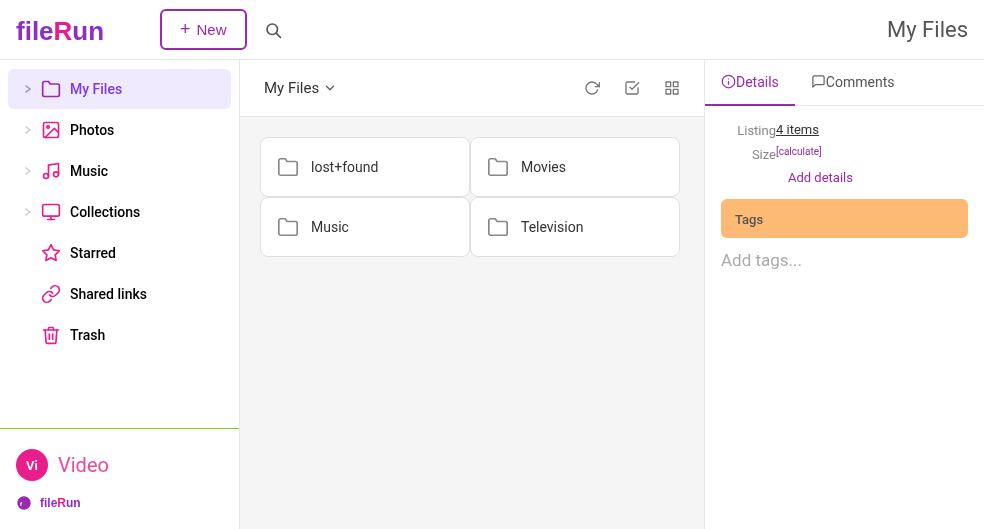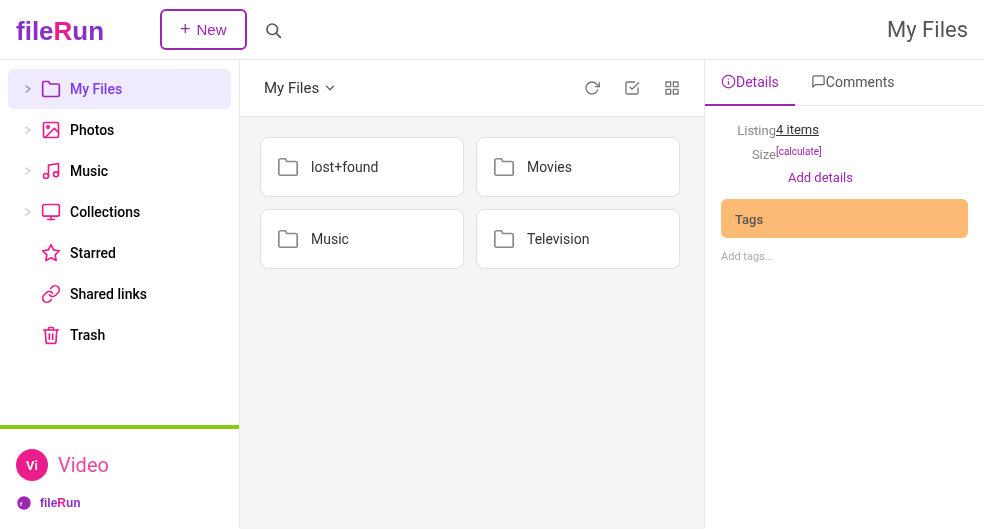--- a/index.html
+++ b/index.html
@@ -14,60 +14,60 @@
     .sidebar { width: 240px; border-right: 1px solid #e8e8e8; display: flex; flex-direction: column; flex-shrink: 0; }
     .sidebar-nav { flex: 1; padding: 8px 0; overflow-y: auto; }
     .sidebar-item { display: flex; align-items: center; padding: 9px 12px; cursor: pointer; border-radius: 6px; margin: 1px 8px; position: relative; }
     .sidebar-item.active { background: #f0eaff; }
     .sidebar-item .chevron { width: 16px; height: 16px; display: flex; align-items: center; justify-content: center; margin-right: 4px; color: #999; font-size: 10px; flex-shrink: 0; }
     .sidebar-item .item-icon { width: 22px; height: 22px; margin-right: 8px; display: flex; align-items: center; justify-content: center; flex-shrink: 0; }
     .sidebar-item .item-label { font-size: 14px; font-weight: 500; flex: 1; }
     .sidebar-item.active .item-label { color: #7c3aed; }
     .sidebar-item .more-icon { opacity: 0; font-size: 16px; color: #999; }
 
-    .sidebar-bottom { padding: 12px; border-top: 4px solid #84cc16; }
+    .sidebar-bottom { padding: 12px; border-top: 1px solid #84cc16; }
     .user-row { display: flex; align-items: center; gap: 10px; padding: 8px 4px; }
     .avatar { width: 32px; height: 32px; border-radius: 50%; background: #e91e8c; display: flex; align-items: center; justify-content: center; color: #fff; font-size: 13px; font-weight: 600; flex-shrink: 0; }
     .user-name { font-size: 20px; color: #ec4899; }
     .brand-row { display: flex; align-items: center; gap: 8px; padding: 4px 4px; }
 
     
     .logo { display: flex; align-items: center; margin-right: 24px; }
 
     
     .new-button { display: flex; align-items: center; gap: 6px; padding: 8px 18px; border: 2px solid #9c27b0; border-radius: 6px; cursor: pointer; color: #9c27b0; font-size: 15px; font-weight: 500; background: #fff; }
     .search-icon-btn { width: 36px; height: 36px; display: flex; align-items: center; justify-content: center; cursor: pointer; color: #666; border-radius: 50%; }
 
     
     .main-content { flex: 1; display: flex; flex-direction: column; overflow: hidden; }
     .main-header { display: flex; align-items: center; padding: 12px 16px; border-bottom: 1px solid #e8e8e8; gap: 8px; }
     .breadcrumb-btn { display: flex; align-items: center; gap: 4px; font-size: 15px; color: #333; cursor: pointer; padding: 4px 8px; border-radius: 4px; }
     .main-toolbar { margin-left: auto; display: flex; gap: 8px; align-items: center; }
     .toolbar-btn { width: 32px; height: 32px; display: flex; align-items: center; justify-content: center; cursor: pointer; color: #666; border-radius: 4px; }
 
     .files-area { flex: 1; padding: 20px; overflow-y: auto; background: #f5f5f5; }
-    .files-grid { display: grid; grid-template-columns: repeat(2, 1fr); gap: 12px; max-width: 420px; }
+    .files-grid { display: grid; grid-template-columns: repeat(2, 1fr); max-width: 420px; }
     .folder-card { background: #fff; border: 1px solid #e0e0e0; border-radius: 8px; padding: 18px 16px; display: flex; align-items: center; gap: 12px; cursor: pointer; }
     .folder-icon { color: #666; flex-shrink: 0; }
     .folder-name { font-size: 14px; color: #333; }
 
     
     .right-panel { width: 280px; border-left: 1px solid #e8e8e8; display: flex; flex-direction: column; flex-shrink: 0; }
     .right-panel-tabs { display: flex; border-bottom: 1px solid #e8e8e8; }
     .panel-tab { display: flex; align-items: flex-start; padding: 14px 16px; cursor: pointer; font-size: 14px; color: #555; border-bottom: 2px solid transparent; margin-bottom: -1px; }
     .panel-tab.active { color: #9c27b0; border-bottom-color: #9c27b0; }
     .panel-content { padding: 16px; flex: 1; }
     .detail-row { display: flex; align-items: flex-start; margin-bottom: 8px; }
     .detail-label { font-size: 13px; color: #888; width: 55px; flex-shrink: 0; text-align: right; padding-top: 1px; }
     .detail-value { font-size: 13px; color: #333; text-decoration: underline; }
     .detail-link { font-size: 10px; color: #9c27b0; cursor: pointer; text-decoration: none; }
     .add-details-link { font-size: 13px; color: #9c27b0; cursor: pointer; margin-left: 67px; margin-bottom: 14px; }
     .tags-section { background: #fdba74; border-radius: 6px; padding: 10px 14px; margin-bottom: 10px; }
     .tags-label { font-size: 13px; color: #555; font-weight: 500; }
-    .add-tags-text { font-size: 11px; color: #aaa; margin-top: 12px; }
+    .add-tags-text { font-size: 17px; color: #aaa; margin-top: 12px; }
 
     
     svg { display: block; }
   </style>
 </head>
 <body>
 
 <div class="app-container">
 
   <div class="top-bar">

